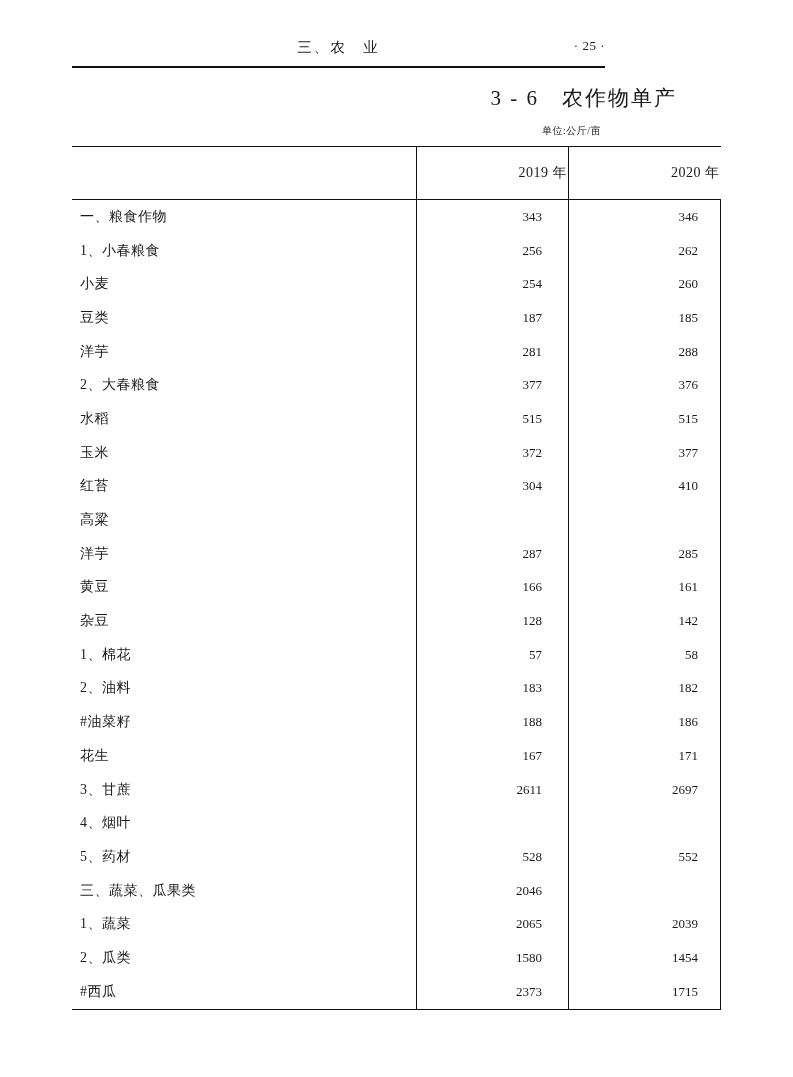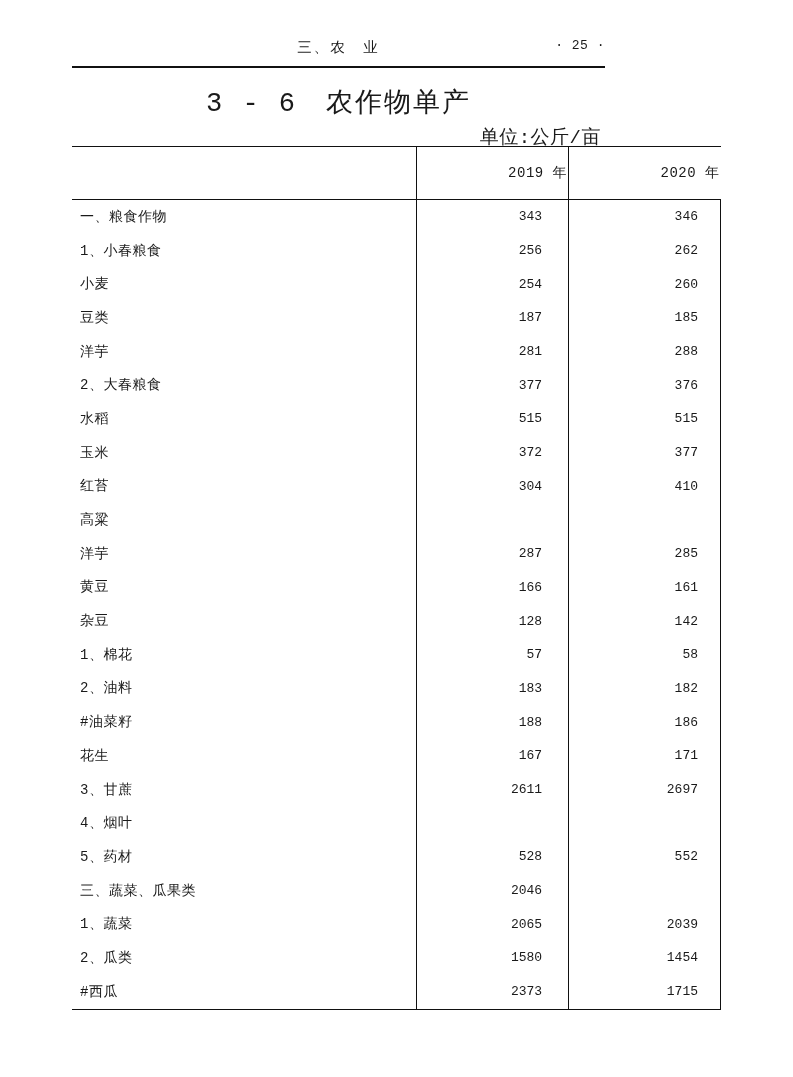--- a/index.html
+++ b/index.html
@@ -14,21 +14,20 @@
     color: #1a1a1a;
     position: relative;
     overflow: hidden;
   }
   .page {
     position: relative;
     width: 677px;
     height: 1077px;
     box-sizing: border-box;
     padding: 16px;
-    font-family: Liberation Mono, monospace;
   }
   
   .runhead {
     position: absolute;
     left: 72px;
     right: 72px;
     top: 38px;
     height: 24px;
     font-size: 14.5px;
     letter-spacing: 1px;
@@ -54,29 +53,29 @@
     left: 72px;
     right: 72px;
     top: 66px;
     border-top: 2.2px solid #111;
   }
   .title {
     position: absolute;
     left: 0;
     right: 0;
     top: 84px;
-    text-align: center;
-    font-size: 27px;
+    text-align: right;
+    font-size: 21px;
     letter-spacing: 2px;
   }
   .unit {
     position: absolute;
     right: 76px;
     top: 124px;
-    font-size: 19px;
+    font-size: 10px;
     letter-spacing: 0.5px;
   }
   
   table.data {
     position: absolute;
     left: 72px;
     top: 146px;
     width: 649px;
     border-collapse: collapse;
     font-size: 14px;

